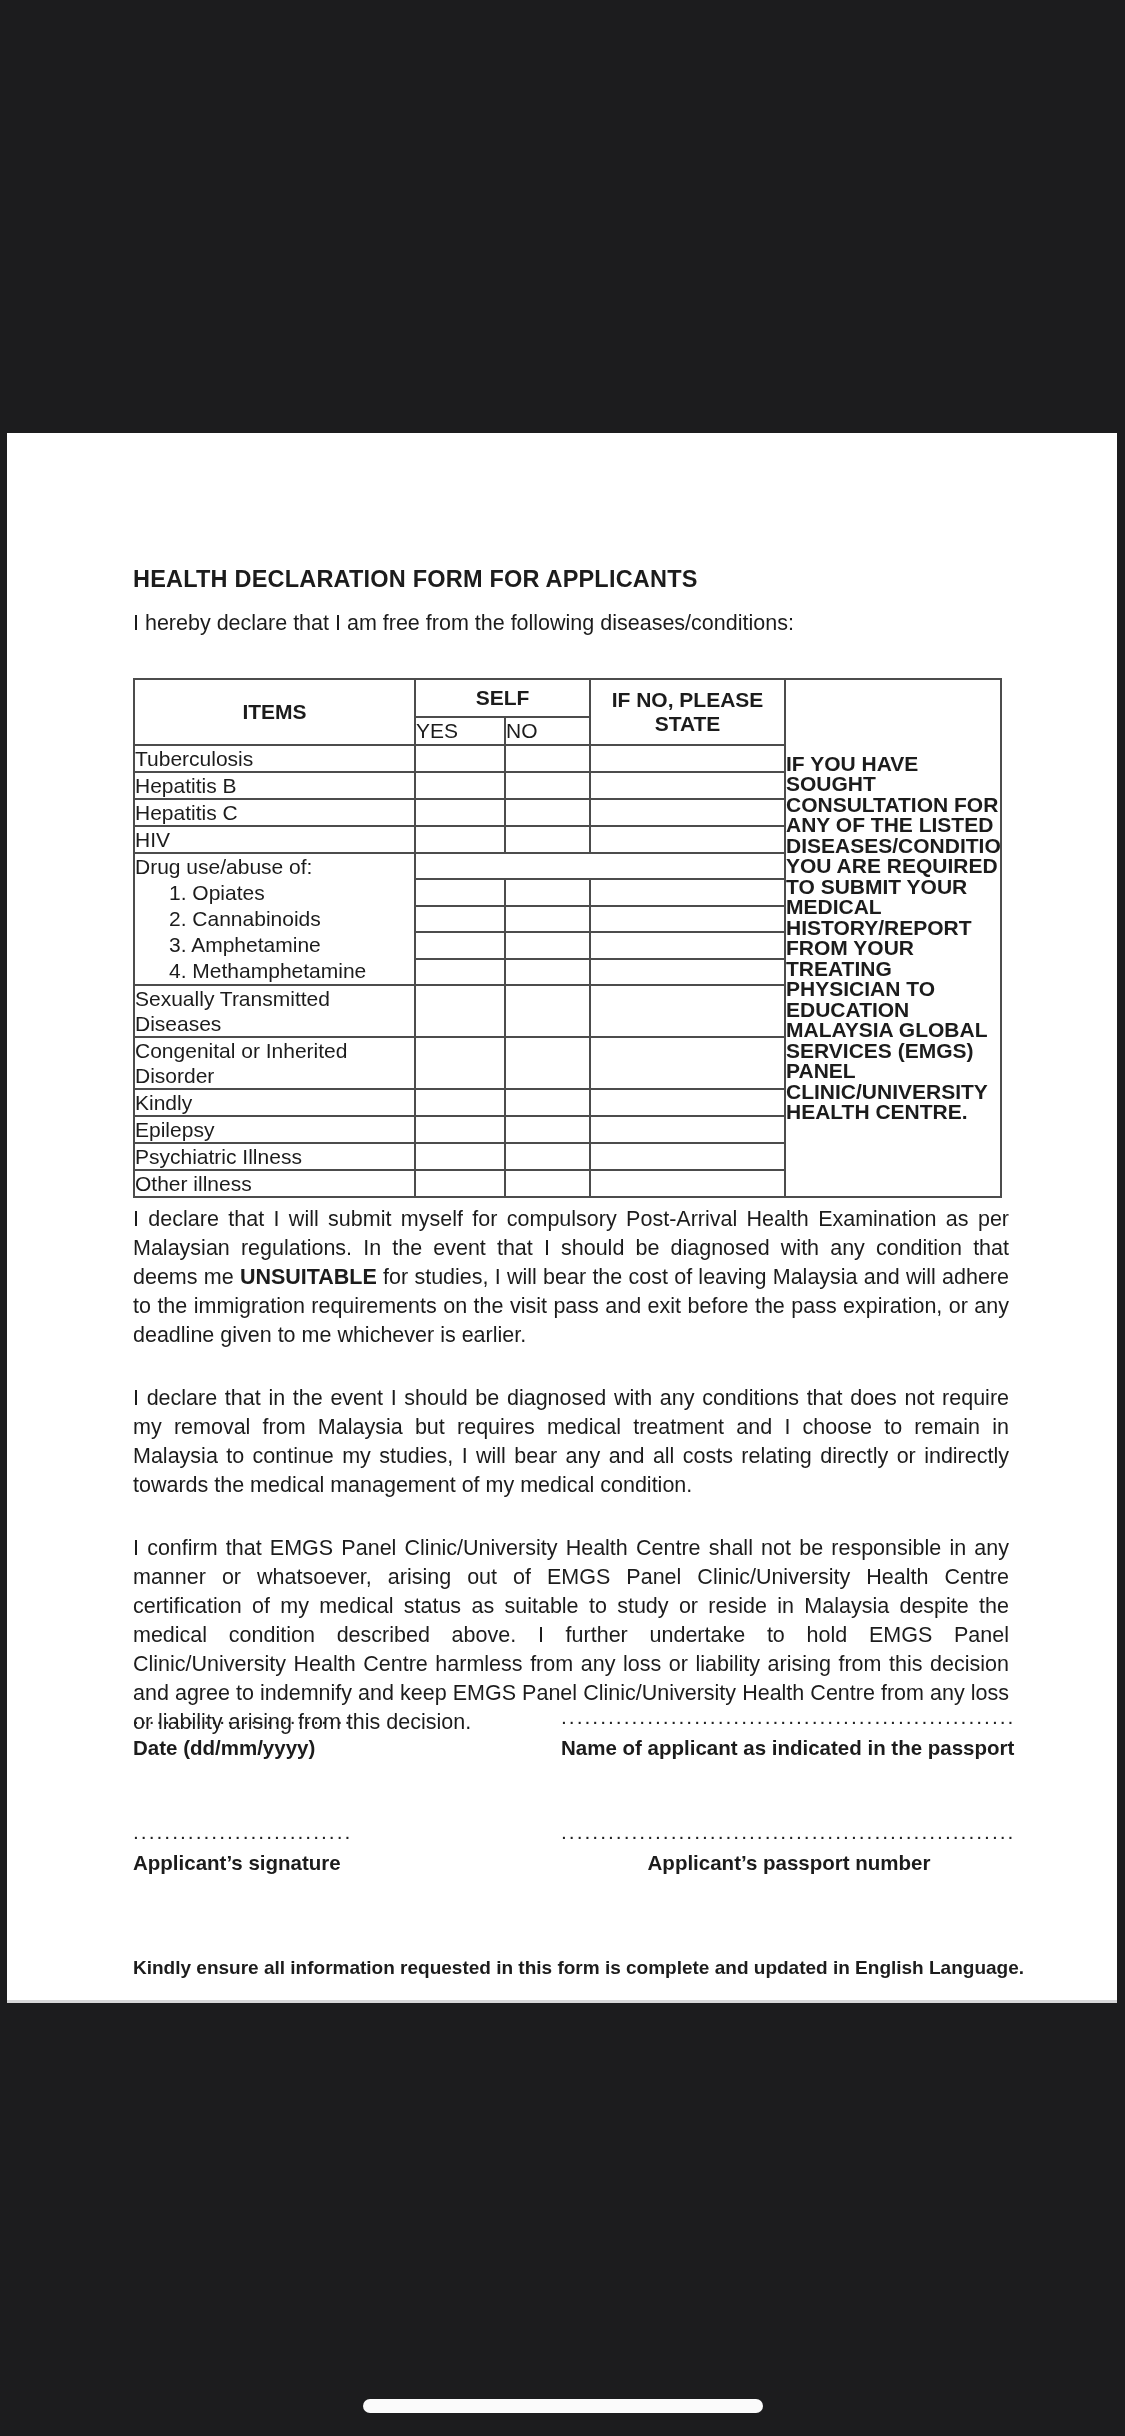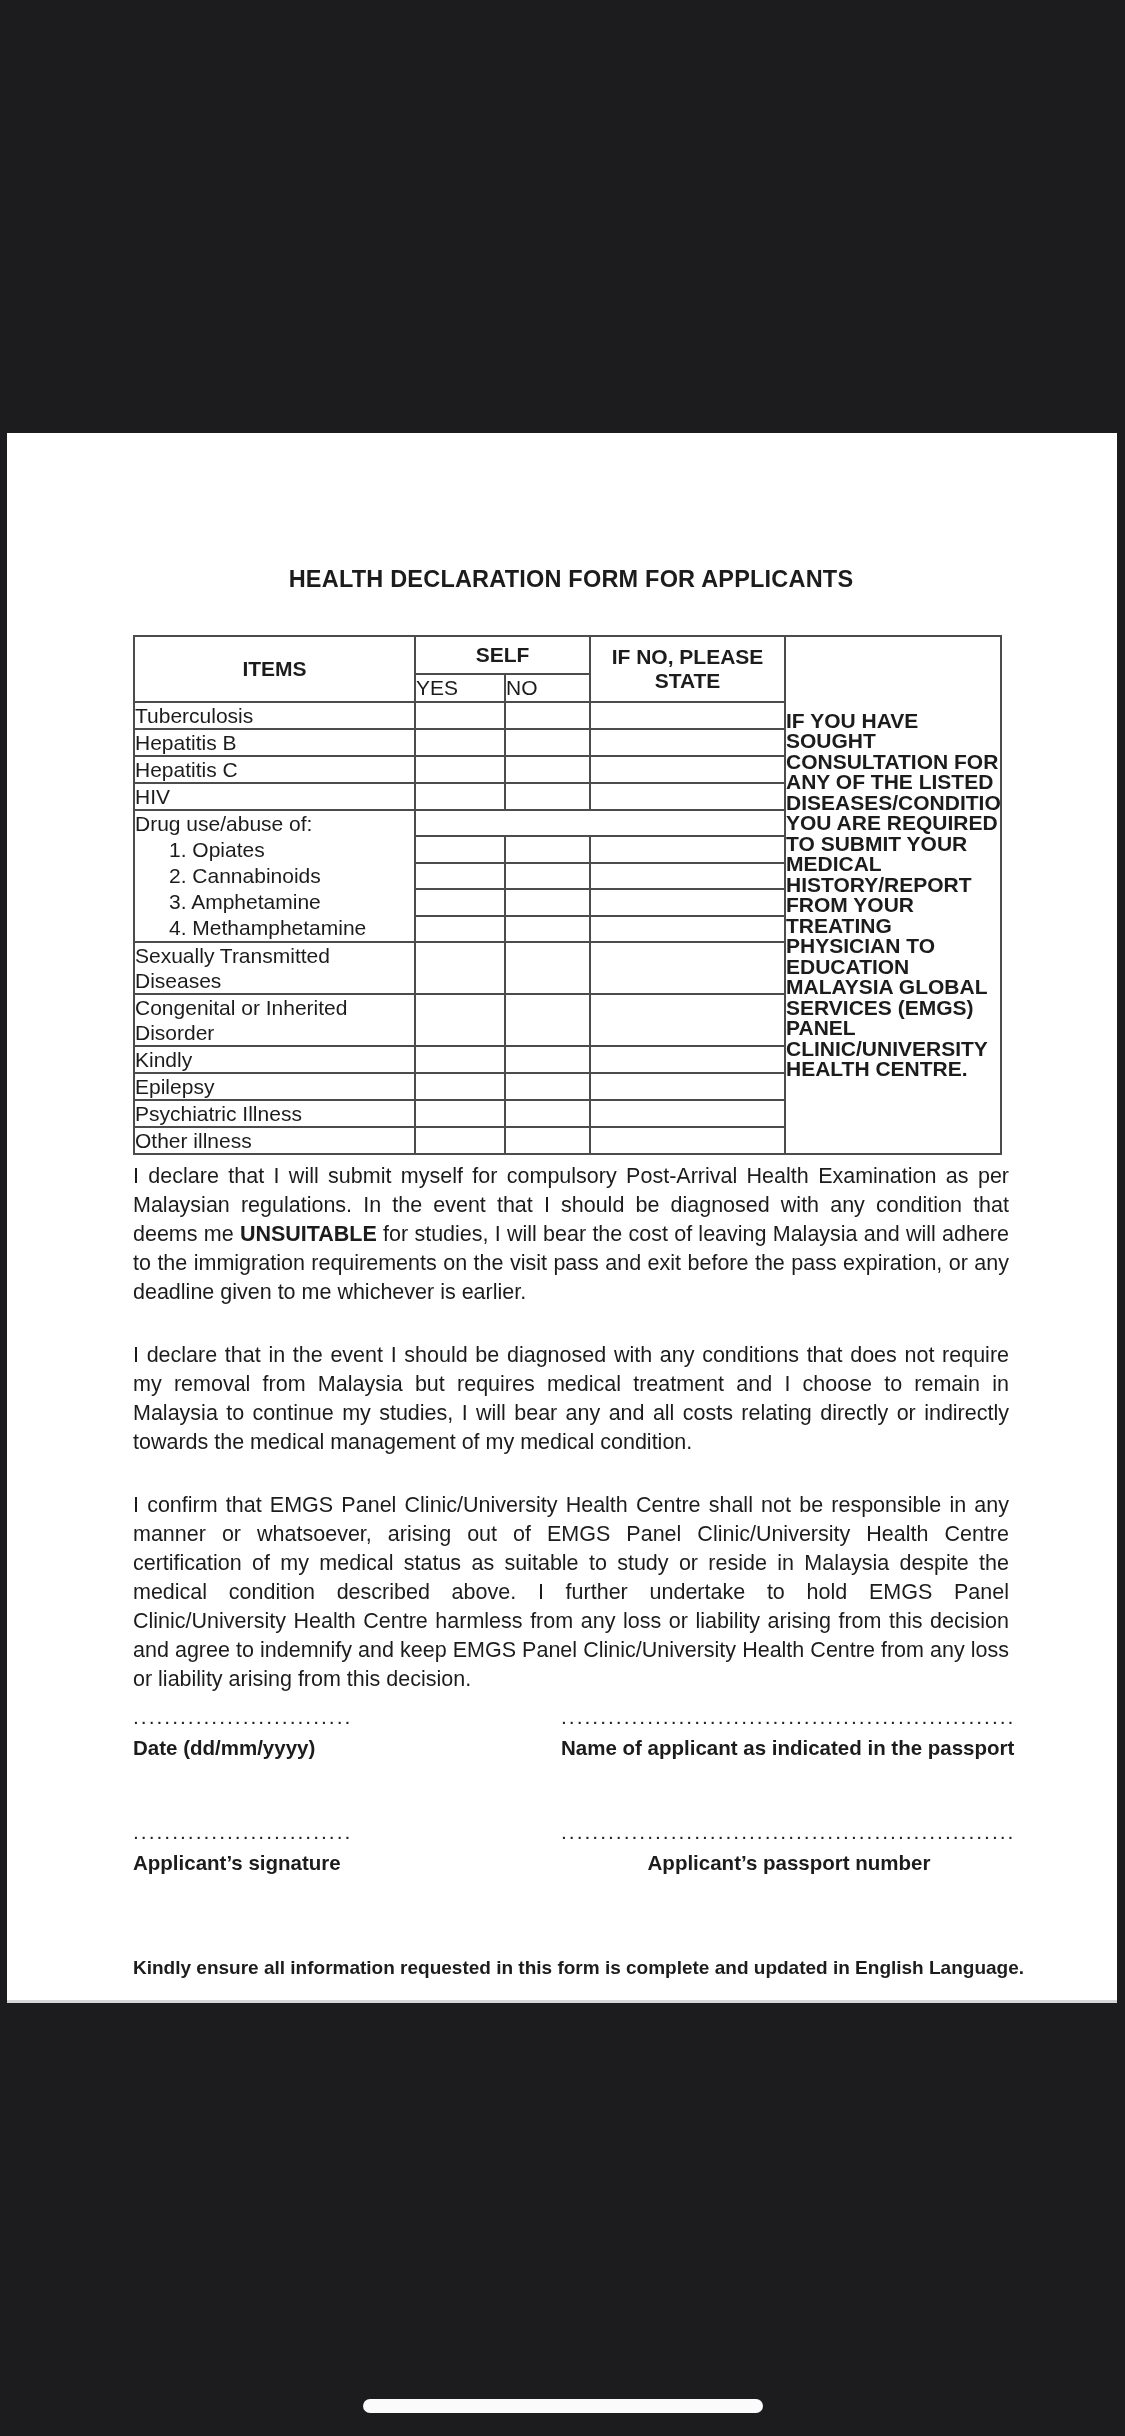--- a/index.html
+++ b/index.html
@@ -17,21 +17,21 @@
     width: 1110px; height: 1570px;
     background: #ffffff;
     border-bottom: 3px solid #d6d6d8;
     box-sizing: border-box;
     overflow: hidden;
   }
   .content { padding: 133px 108px 0 126px; }
 
   .doc-title {
     font-size: 23.5px; font-weight: bold;
-    text-align: center; letter-spacing: .2px;
+    text-align: left; letter-spacing: .2px;
   }
   .intro { margin-top: 18px; font-size: 21.5px; }
 
   table.decl {
     border-collapse: collapse;
     table-layout: fixed;
     width: 867px;
     margin-top: 42px;
   }
   table.decl td {
@@ -112,20 +112,21 @@
   }
 </style>
 </head>
 <body>
 
 <div class="page">
   <div class="content">
 
     <div class="doc-title">HEALTH DECLARATION FORM FOR APPLICANTS</div>
 
+    <div class="intro">I hereby declare that I am free from the following diseases/conditions:</div>
 
     <table class="decl">
       <colgroup>
         <col style="width:281px">
           <col style="width:90px">
           <col style="width:85px">
           <col style="width:195px">
           <col style="width:216px">
       </colgroup>
       <tbody>

